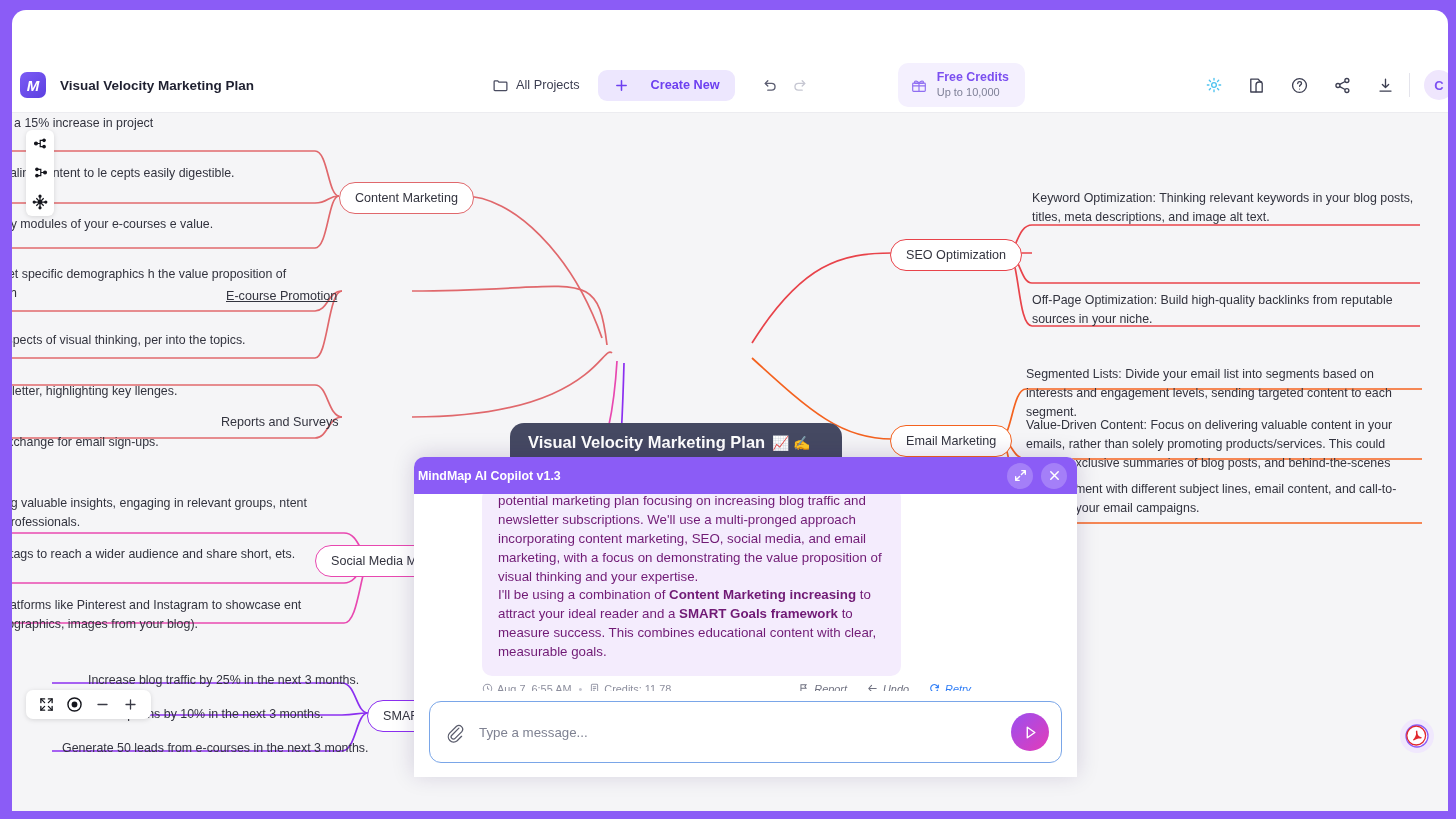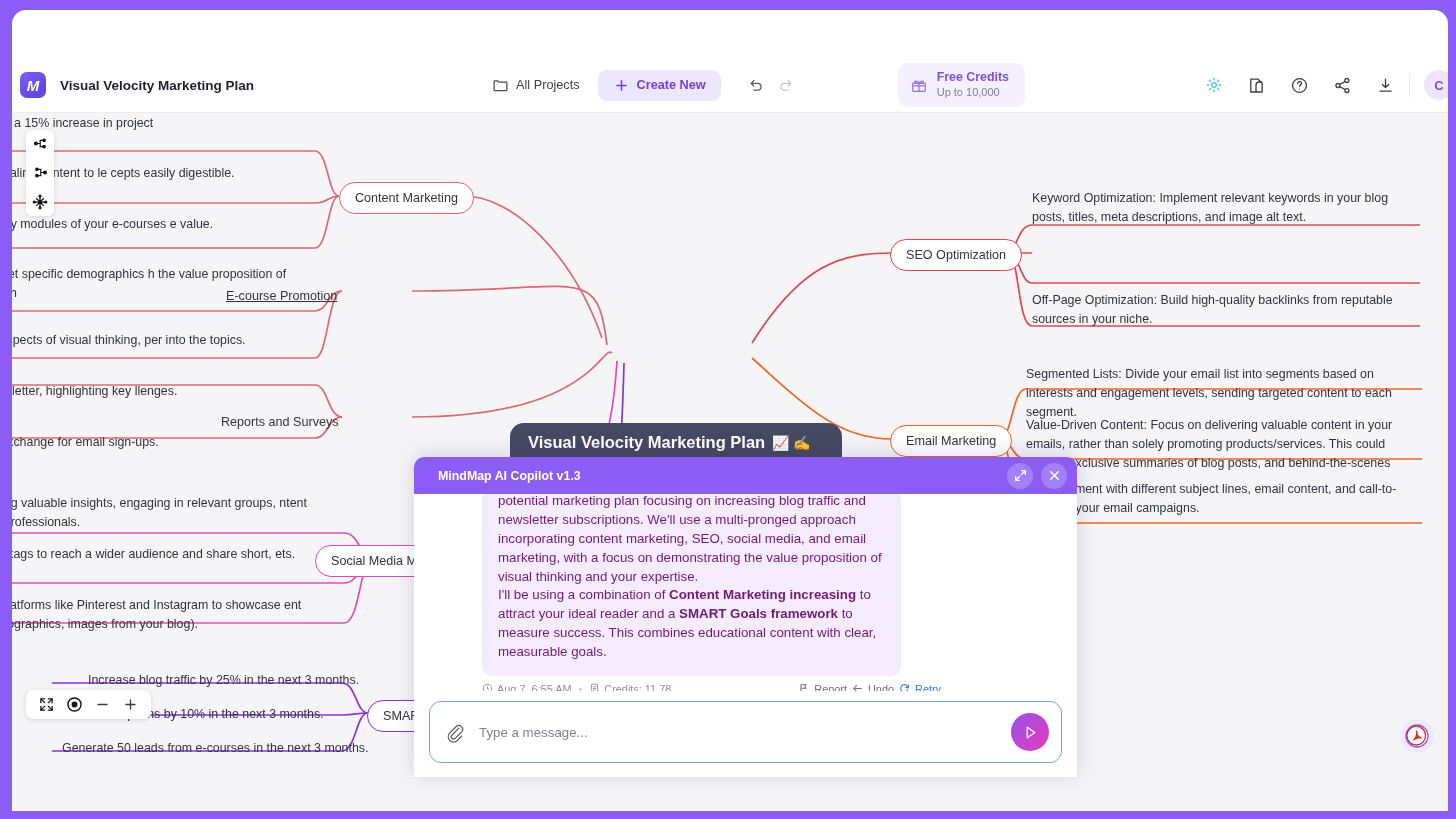--- a/index.html
+++ b/index.html
@@ -46,21 +46,21 @@
   }
   .hdr-center { display:flex; align-items:center; gap:12px; margin-left:232px; }
   .hdr-btn {
     display:flex; align-items:center; gap:7px;
     font-size:12.7px; color:#3d3f52; white-space:nowrap;
     padding: 5px 6px; border-radius:7px; cursor:pointer;
   }
   .create-new {
     background:#ede7fe; color:#6d3ff0; font-weight:600;
     padding: 7px 15px; border-radius: 9px;
-    display:flex; align-items:center; gap:7px; font-size:12.7px;
+    display:flex; align-items:center; gap:21px; font-size:12.7px;
     white-space:nowrap; cursor:pointer;
   }
   .undo-redo { display:flex; align-items:center; gap:14px; margin-left:14px; }
   .uic { width:17px; height:17px; display:block; }
 
   .hdr-right {
     position:absolute; right: 0; top:0; height:100%;
     display:flex; align-items:center; gap:0;
   }
   .credits {
@@ -166,21 +166,21 @@
     background:#ffffff;
     border-radius:10px 10px 0 0;
     box-shadow:0 -2px 22px rgba(40,20,90,.17);
     z-index:60;
     display:flex; flex-direction:column;
     overflow:hidden;
   }
   #chat-head {
     height:37px; background:#8b5cf6;
     display:flex; align-items:center;
-    padding:0 10px 0 24px;
+    padding:0 10px 0 4px;
     flex:none;
   }
   #chat-title { color:#fff; font-size:12.4px; font-weight:700; }
   .chat-hbtns { margin-left:auto; display:flex; gap:8px; }
   .chat-hbtn {
     width:26px;height:26px;border-radius:50%;
     background:rgba(255,255,255,.22);
     display:flex;align-items:center;justify-content:center;
     cursor:pointer;
   }
@@ -199,21 +199,21 @@
   }
   #msg-bubble p { margin:0; }
   #msg-bubble b { font-weight:700; }
   #msg-meta {
     display:flex; align-items:flex-end; gap:7px;
     margin-left:52px; margin-top:-5px;
     font-size:10.9px; color:#8d8f9e;
   }
   #msg-meta .sep { color:#c3c4cf; }
   .meta-item { display:flex; align-items:center; gap:4px; }
-  .meta-actions { display:flex; align-items:center; gap:5px; margin-left:120px; }
+  .meta-actions { display:flex; align-items:center; gap:20px; margin-left:120px;font-style:italic; }
   .meta-act { display:flex; align-items:center; gap:5px; cursor:pointer; color:#6f7180; }
   .meta-act.retry { color:#2f7df6; }
   #chat-input-wrap {
     flex:none; padding:10px 15px 14px 15px; background:#fff;
   }
   #chat-input {
     position:relative;
     height:62px;
     border:1px solid #7aa6e8;
     border-radius:12px;
@@ -421,21 +421,21 @@
       <span>Reports and Surveys</span>
     </div>
     <div class="node" style="left:303px; top:432px; border:1.7px solid #e848b0;">
       <span>Social Media Ma</span>
     </div>
     <div class="node" style="left:355px; top:587px; border:1.7px solid #8b2ff0;">
       <span>SMART</span>
     </div>
 
     <div class="leaf" style="left:1020px; top:76px; width:390px;">
-      <span>Keyword Optimization: Implement relevant keywords in your blog posts, titles, meta descriptions, and image alt text.</span>
+      <span>Keyword Optimization: Thinking relevant keywords in your blog posts, titles, meta descriptions, and image alt text.</span>
     </div>
     <div class="leaf" style="left:1014px; top:252px; width:398px;">
       <span>Segmented Lists: Divide your email list into segments based on interests and engagement levels, sending targeted content to each segment.</span>
     </div>
 
     <div class="leaf" style="left:1020px; top:178px; width:395px;">
       <span>Off-Page Optimization: Build high-quality backlinks from reputable sources in your niche.</span>
     </div>
     <div class="leaf" style="left:1014px; top:303px; width:390px;">
       <span>Value-Driven Content: Focus on delivering valuable content in your emails, rather than solely promoting products/services.  This could include exclusive summaries of blog posts, and behind-the-scenes glimpses.</span>

